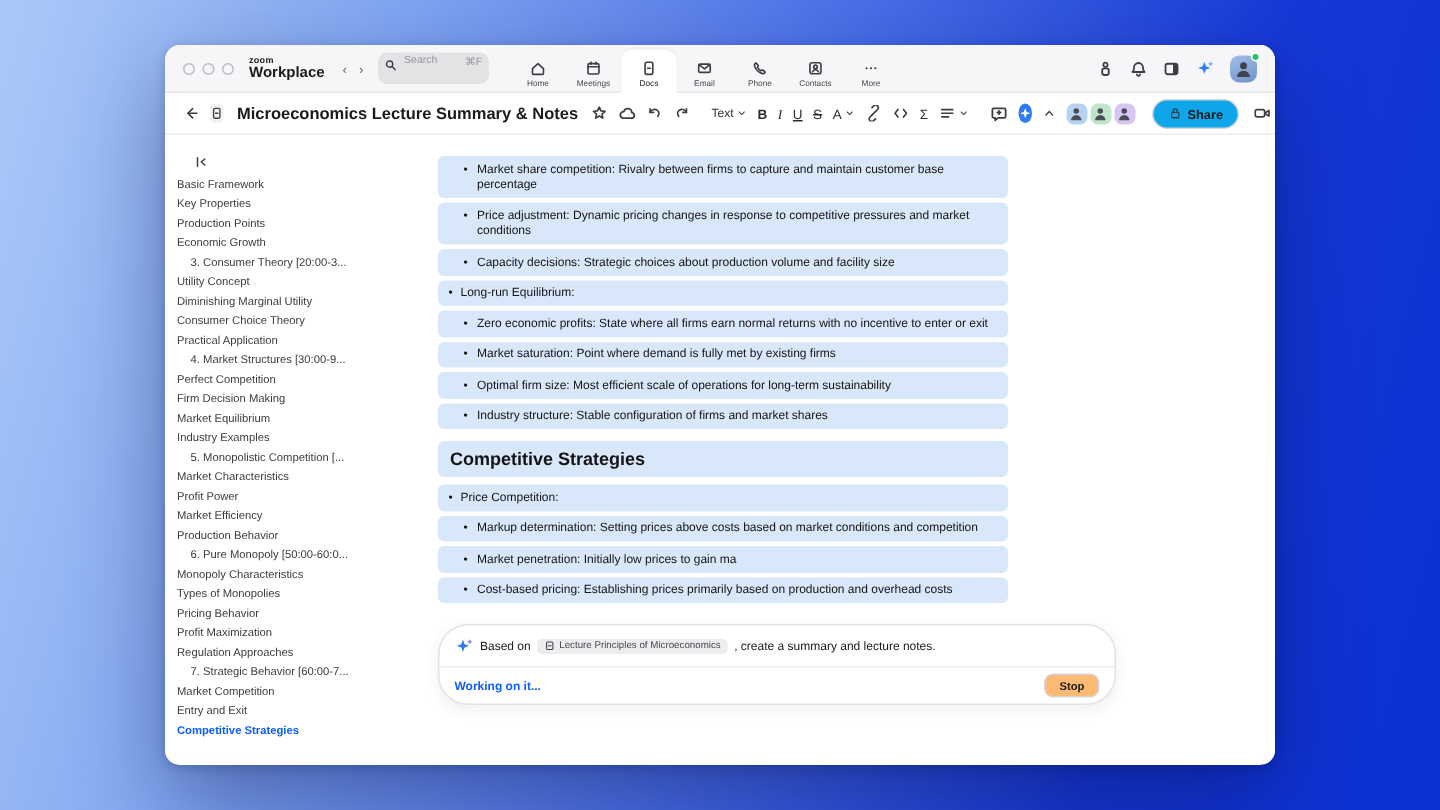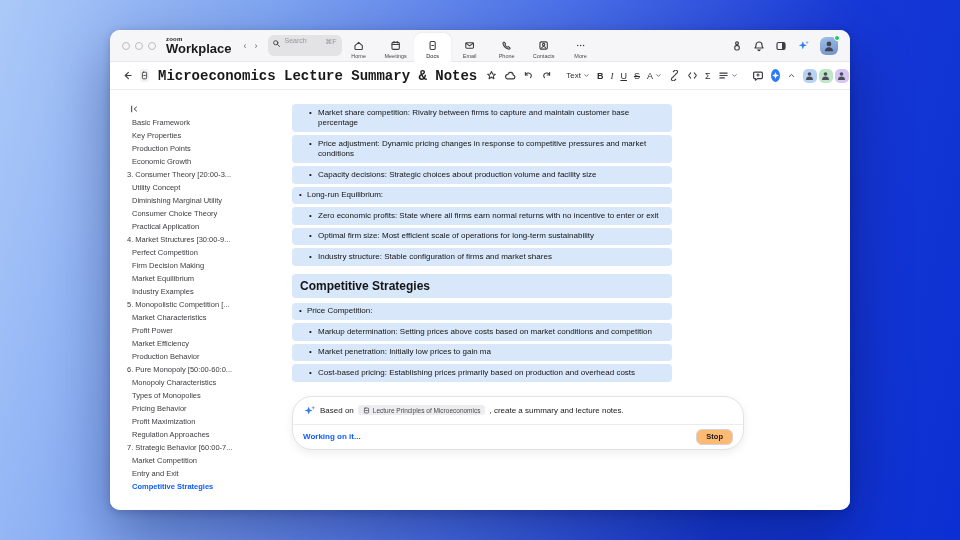--- a/index.html
+++ b/index.html
@@ -21,21 +21,21 @@
 
   
   .titlebar {
     height:32px; background:#f6f6f8; border-bottom:1px solid #e7e7ea;
     display:flex; align-items:center; padding:0 12px; position:relative;
   }
   .traffic { display:flex; gap:5px; margin-right:10px; }
   .traffic span { width:8px; height:8px; border-radius:50%; border:1.4px solid #bcbcc0; }
   .logo { line-height:1; margin-right:8px; }
   .logo .lt { font-size:6px; font-weight:700; letter-spacing:.2px; }
-  .logo .lb { font-size:13px; font-weight:700; }
+  .logo .lb { font-size:10px; font-weight:700; }
   .navarrow { font-size:9px; color:#6a6a6e; padding:0 4px; }
   .searchbox {
     width:74px; height:21px; background:#e3e3e6; border-radius:6px;
     margin-left:6px; position:relative; padding:2px 5px 2px 17px;
     font-size:7px; color:#96969a; line-height:8px; overflow:hidden;
   }
   .searchbox .mag { position:absolute; left:4px; top:4px; }
   .searchbox .kbd { position:absolute; right:5px; top:3px; font-size:7px; color:#96969a; }
 
   .nav { position:absolute; left:50%; transform:translateX(-54%); top:0; height:32px; display:flex; align-items:flex-end; }
@@ -53,48 +53,48 @@
     background:linear-gradient(160deg,#9fc0e8,#6f93c8); overflow:visible;
   }
   .avatar svg { position:absolute; left:2px; top:2px; }
   .presence { position:absolute; right:-2px; top:-2px; width:6px; height:6px; border-radius:50%; background:#22c55e; border:1px solid #fff; }
 
   
   .toolbar {
     height:28px; background:#fff; border-bottom:1px solid #ececee;
     display:flex; align-items:center; padding:0 12px; gap:7px; position:relative; z-index:2;
   }
-  .doctitle { font-size:14px; font-weight:700; white-space:nowrap; margin:0 2px;font-family:Liberation Mono, monospace; }
+  .doctitle { font-size:11px; font-weight:700; white-space:nowrap; margin:0 2px; }
   .tbtn { font-size:9px; color:#2e2e32; display:inline-flex; align-items:center; gap:2px; }
   .tbtn.b { font-weight:700; }
   .tbtn.i { font-style:italic; font-family:"Liberation Serif",serif; }
   .tbtn.u { text-decoration:underline; }
   .tbtn.s { text-decoration:line-through; }
   .sep { width:1px; height:13px; background:#e4e4e8; }
   .docbadge { width:13px; height:13px; border-radius:3px; background:#f1f1f4; display:flex; align-items:center; justify-content:center; }
   .aibtn { width:13px; height:13px; border-radius:50%; background:#2e7bf6; display:flex; align-items:center; justify-content:center; }
   .tbright2 { margin-left:auto; display:flex; align-items:center; gap:9px; }
   .collab { display:flex; gap:2px; margin-right:2px; }
   .collab .cav { width:14px; height:14px; border-radius:5px; position:relative; overflow:hidden; }
   .collab .cav svg { position:absolute; left:1.5px; top:1.5px; }
   .sharebtn {
     display:inline-flex; align-items:center; gap:4px; border:1px solid #d4d4d8;
-    border-radius:13px; padding:4px 10px; font-size:8.5px; font-weight:700; background:#f0abfc;
+    border-radius:13px; padding:4px 10px; font-size:8.5px; font-weight:700; background:#0ea5e9;
   }
   .dots { font-size:9px; color:#3e3e42; letter-spacing:1px; }
 
   
   .bodyarea { display:flex; height:419px; background:#fff; }
   .sidebar { width:175px; flex:none; padding-top:10px; overflow:hidden; }
   .collapse-row { padding-left:19px; height:16px; }
   .outline-item {
     font-size:7.5px; line-height:13px; height:13px; color:#3c3c40;
     padding-left:17px; white-space:nowrap; overflow:hidden;
   }
-  .outline-item.lv2 { padding-left:22px; }
+  .outline-item.lv2 { padding-left:8px; }
   .outline-item.active { color:#0b5cff; font-weight:700; }
 
   .content { flex:1; padding:14px 0 16px 7px; position:relative; }
   .doccol { width:380px; }
   .block {
     position:relative; background:#d8e7fa; border-radius:4px; margin-bottom:3px;
     padding:3.5px 8px; font-size:8px; line-height:10.5px; color:#141414;
   }
   .block.t-bullet.lv1 { padding-left:15px; }
   .block.t-bullet.lv2 { padding-left:26px; }
@@ -496,20 +496,21 @@
           <div class="block lv2 t-bullet"><span>Market share competition: Rivalry between firms to capture and maintain customer base percentage</span></div>
 
           <div class="block lv2 t-bullet"><span>Price adjustment: Dynamic pricing changes in response to competitive pressures and market conditions</span></div>
 
           <div class="block lv2 t-bullet"><span>Capacity decisions: Strategic choices about production volume and facility size</span></div>
 
           <div class="block lv1 t-bullet"><span>Long-run Equilibrium:</span></div>
 
           <div class="block lv2 t-bullet"><span>Zero economic profits: State where all firms earn normal returns with no incentive to enter or exit</span></div>
 
+          <div class="block lv2 t-bullet"><span>Market saturation: Point where demand is fully met by existing firms</span></div>
 
           <div class="block lv2 t-bullet"><span>Optimal firm size: Most efficient scale of operations for long-term sustainability</span></div>
 
           <div class="block lv2 t-bullet"><span>Industry structure: Stable configuration of firms and market shares</span></div>
 
           <div class="block t-heading"><span>Competitive Strategies</span></div>
 
           <div class="block lv1 t-bullet"><span>Price Competition:</span></div>
 
           <div class="block lv2 t-bullet"><span>Markup determination: Setting prices above costs based on market conditions and competition</span></div>

